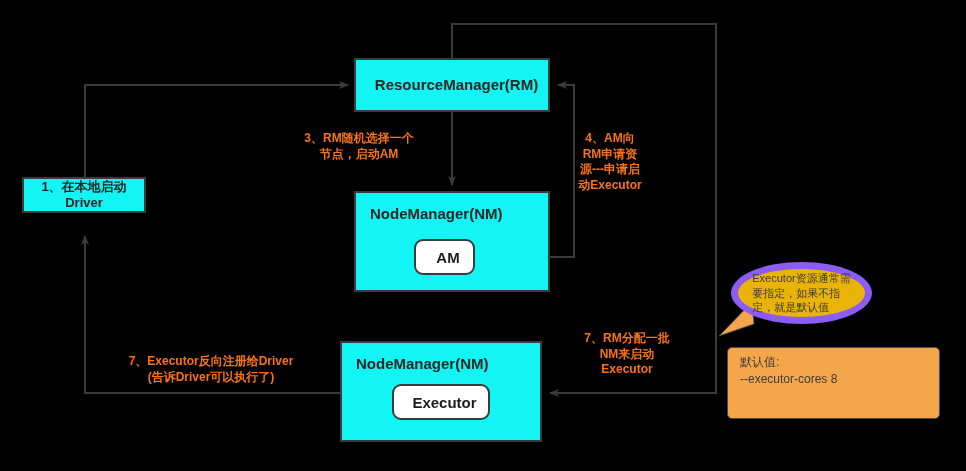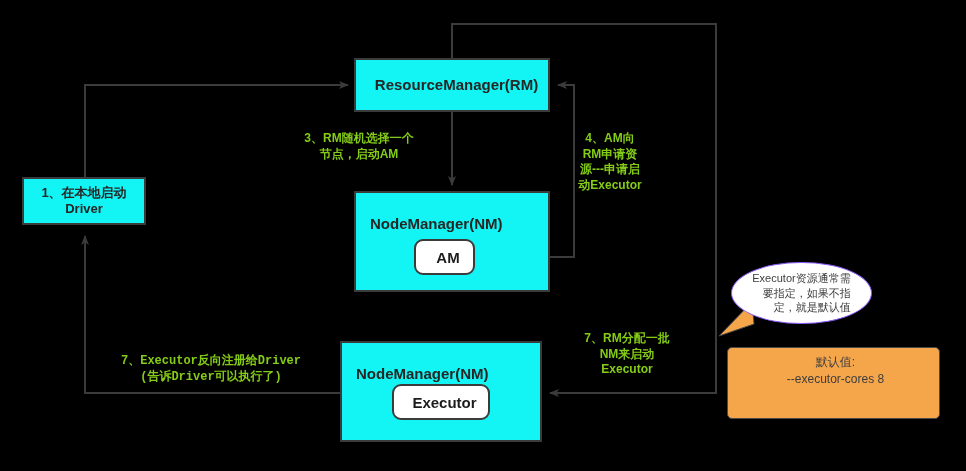--- a/index.html
+++ b/index.html
@@ -36,26 +36,26 @@
     font-weight: bold;
     display: flex;
     align-items: center;
     justify-content: center;
     text-align: center;
     line-height: 1.25;
   }
   .cyan-box.topleft {
     align-items: flex-start;
     justify-content: flex-start;
-    padding: 22px 0 0 14px;
+    padding: 12px 0 0 14px;
     text-align: left;
   }
 
   #box-driver {
-    left: 22px; top: 177px; width: 124px; height: 48px;
+    left: 22px; top: 177px; width: 124px; height: 36px;
     font-size: 13px;
   }
   #box-rm {
     left: 354px; top: 58px; width: 196px; height: 54px;
     font-size: 15px;
     padding-left: 9px;
   }
   #box-nm-am {
     left: 354px; top: 191px; width: 196px; height: 101px;
     font-size: 15px;
@@ -83,43 +83,43 @@
   #box-am {
     left: 414px; top: 239px; width: 61px; height: 36px;
   }
   #box-executor {
     left: 392px; top: 384px; width: 98px; height: 36px;
   }
 
   
   .edge-label {
     position: absolute;
-    color: #84cc16;
+    color: #f97316;
     font-weight: bold;
     text-align: center;
     line-height: 1.3;
     white-space: pre-line;
   }
   #lbl-3 { left: 274px; top: 131px; width: 170px; font-size: 12px; }
   #lbl-4 { left: 572px; top: 131px; width: 76px;  font-size: 12px; }
   #lbl-5 { left: 568px; top: 331px; width: 118px; font-size: 12px; }
-  #lbl-7 { left: 88px;  top: 354px; width: 246px; font-size: 12px; font-family: Liberation Mono, monospace; }
+  #lbl-7 { left: 88px;  top: 354px; width: 246px; font-size: 12px; }
 
   
   #callout {
     position: absolute;
     left: 731px; top: 262px; width: 141px; height: 62px;
-    background: #ffffff;
-    border: 1px solid #8b5cf6;
+    background: #eab308;
+    border: 7px solid #8b5cf6;
     border-radius: 50% / 50%;
     box-sizing: border-box;
     display: flex;
     align-items: center;
     justify-content: center;
-    text-align: right;
+    text-align: left;
     color: #3d3d3d;
     font-size: 11px;
     line-height: 1.35;
     white-space: pre-line;
     padding: 0 8px;
   }
   #callout-tail {
     position: absolute;
     left: 718px; top: 300px;
     width: 40px; height: 38px;
@@ -131,21 +131,20 @@
     position: absolute;
     left: 727px; top: 347px; width: 213px; height: 72px;
     background: #F5A64B;
     border: 1px solid #4a4a4a;
     border-radius: 5px;
     box-sizing: border-box;
     padding: 6px 8px 0 12px;
     color: #3d3d3d;
     font-size: 12px;
     line-height: 1.45;
-    text-align: center;
   }
   .note-line { display: block; white-space: pre; }
 </style>
 </head>
 <body>
 
 <div id="canvas">
 
   <svg id="wires" viewBox="0 0 966 471" xmlns="http://www.w3.org/2000/svg">
     <defs>

